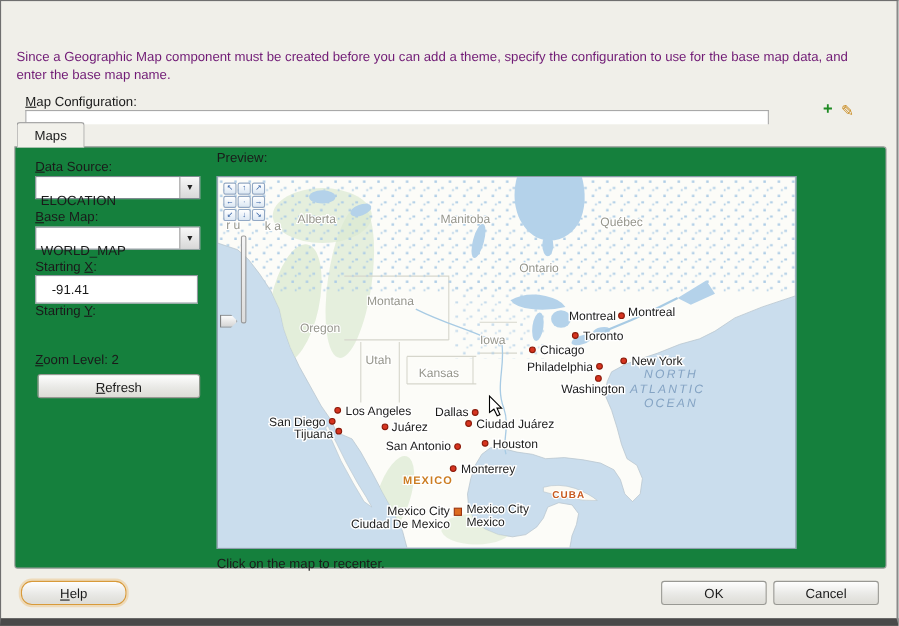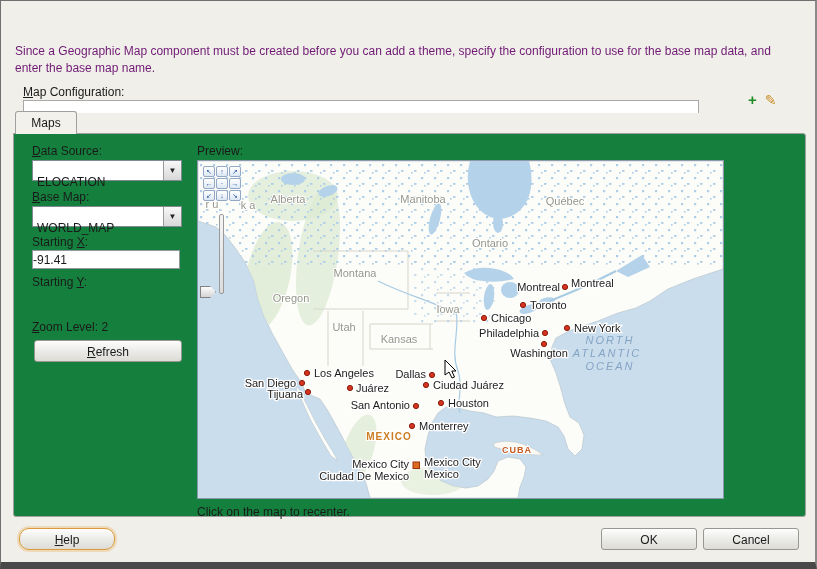--- a/index.html
+++ b/index.html
@@ -45,32 +45,32 @@
     position:absolute;left:18px;width:150px;height:21px;background:#fff;
     border:1px solid #7f8b91;
   }
   .combo .ctext{position:absolute;left:4px;top:12px;line-height:19px;}
   .combo .cbtn{
     position:absolute;right:0;top:0;width:18px;height:100%;
     background:linear-gradient(#f8f8f8,#d8d8d8);border-left:1px solid #9a9a9a;
     text-align:center;font-size:8px;line-height:19px;color:#222;
   }
   .tinput{
-    position:absolute;left:18px;width:148px;height:19px;background:#fff;
+    position:absolute;left:18px;width:148px;height:26px;background:#fff;
     border:1px solid #8f989e;font-family:"Liberation Sans",sans-serif;font-size:12px;
-    padding:1px 0;color:#1a1a1a;
+    padding:1px 14px;color:#1a1a1a;
   }
   .btn{
     position:absolute;height:22px;border:1px solid #989893;border-radius:3px;
     background:linear-gradient(#fefefe,#e9e9e6 55%,#dddcd6);
     font-family:"Liberation Sans",sans-serif;font-size:12px;color:#1a1a1a;
     text-align:center;line-height:20px;cursor:default;
   }
   .refresh-btn{left:20px;top:206px;width:148px;}
-  .preview-label{position:absolute;left:183px;top:10px;}
+  .preview-label{position:absolute;left:183px;top:2px;}
   .map{
     position:absolute;left:183px;top:26px;width:527px;height:339px;
     border:1px solid #8a9aa8;background:#cadded;overflow:hidden;
   }
   .hint{position:absolute;left:183px;top:371px;}
   .footer-btn{top:527px;width:96px;}
   .help-btn{left:18px;border:1px solid #d89a3a;border-radius:10px;box-shadow:0 0 0 2px rgba(236,201,143,.55);}
   .ok-btn{left:600px;}
   .cancel-btn{left:702px;}
   

